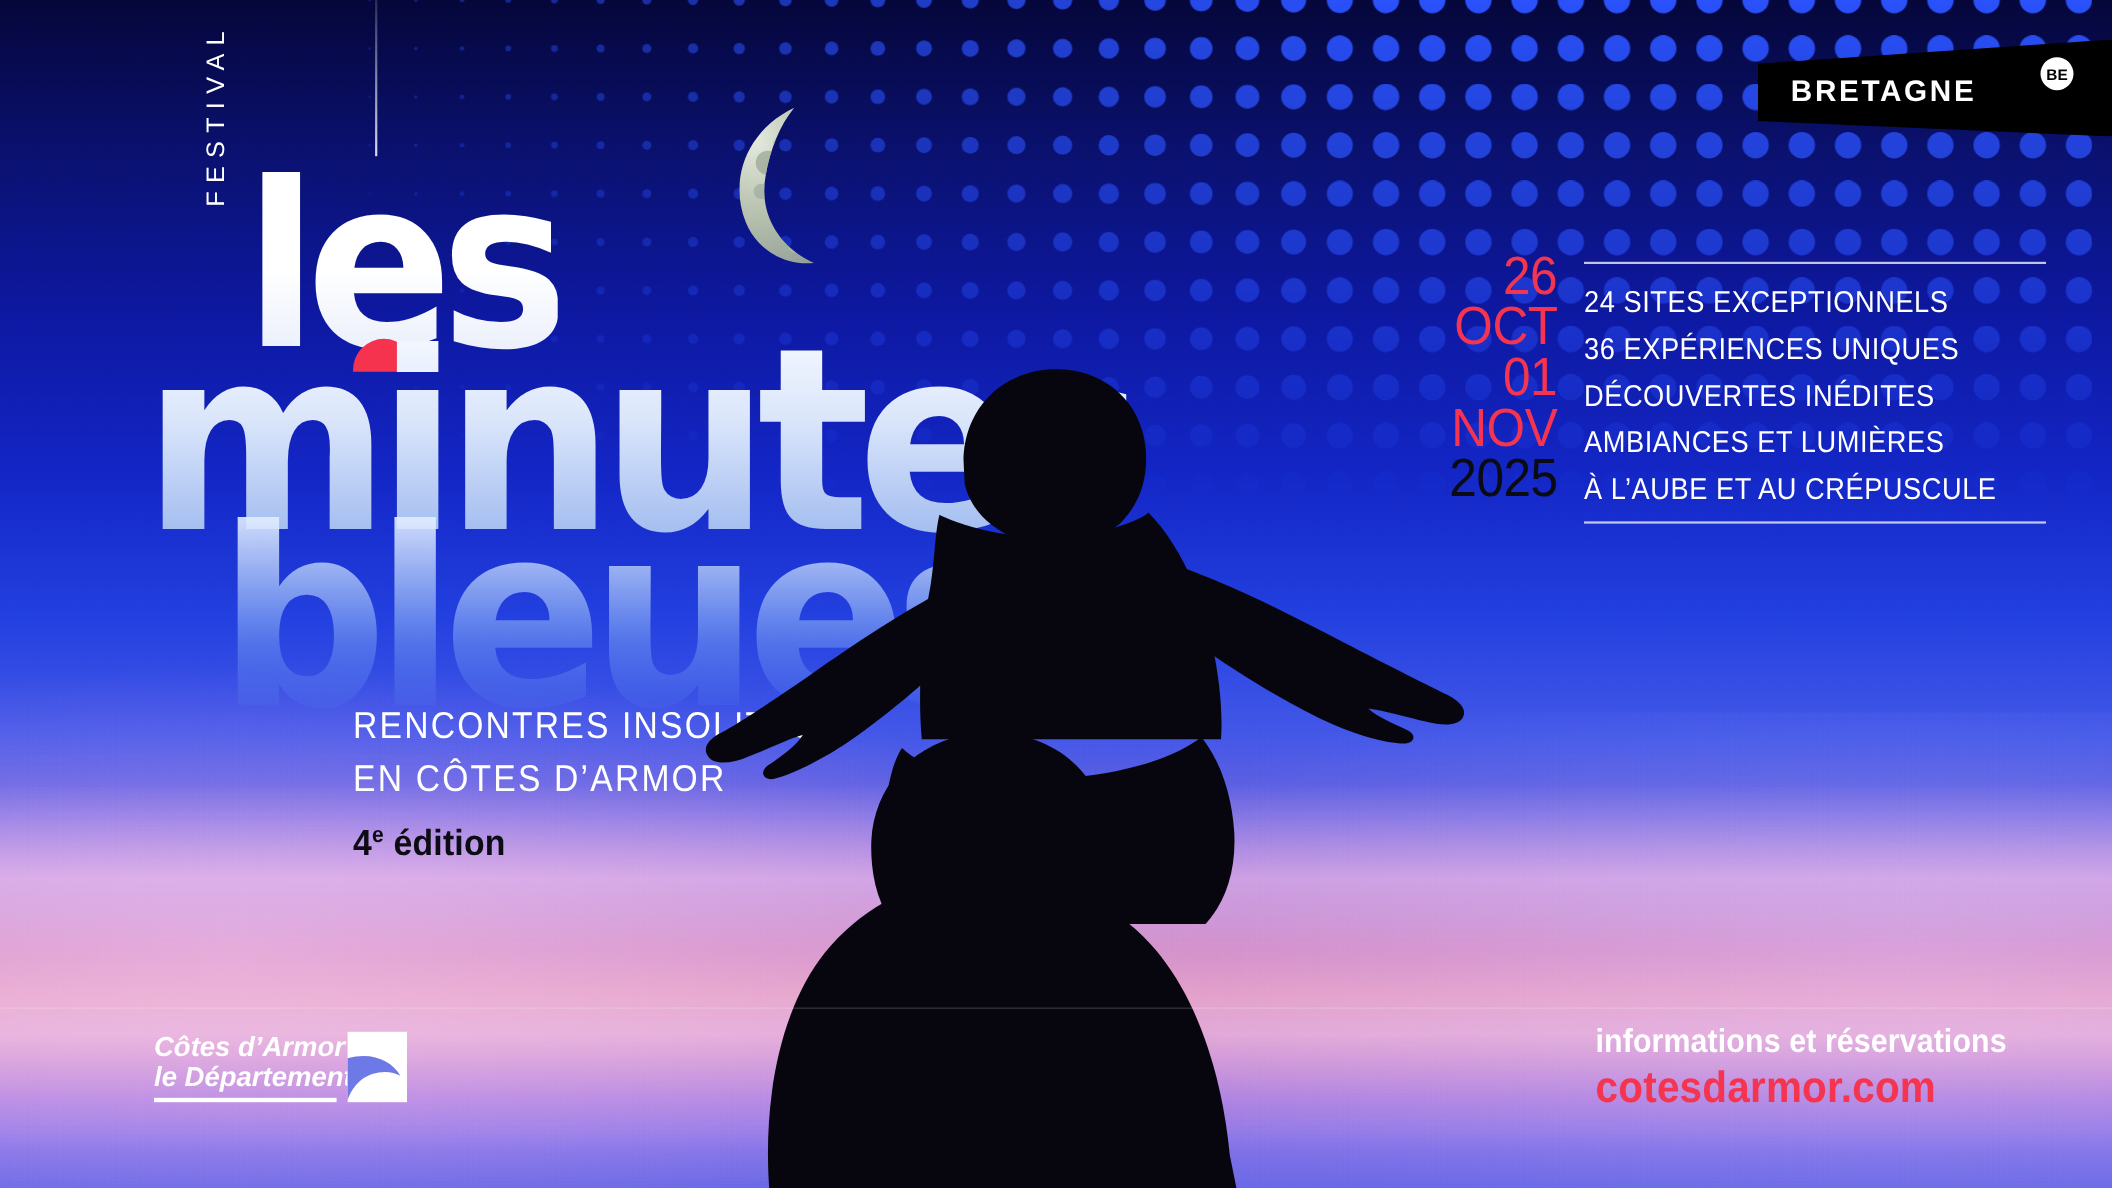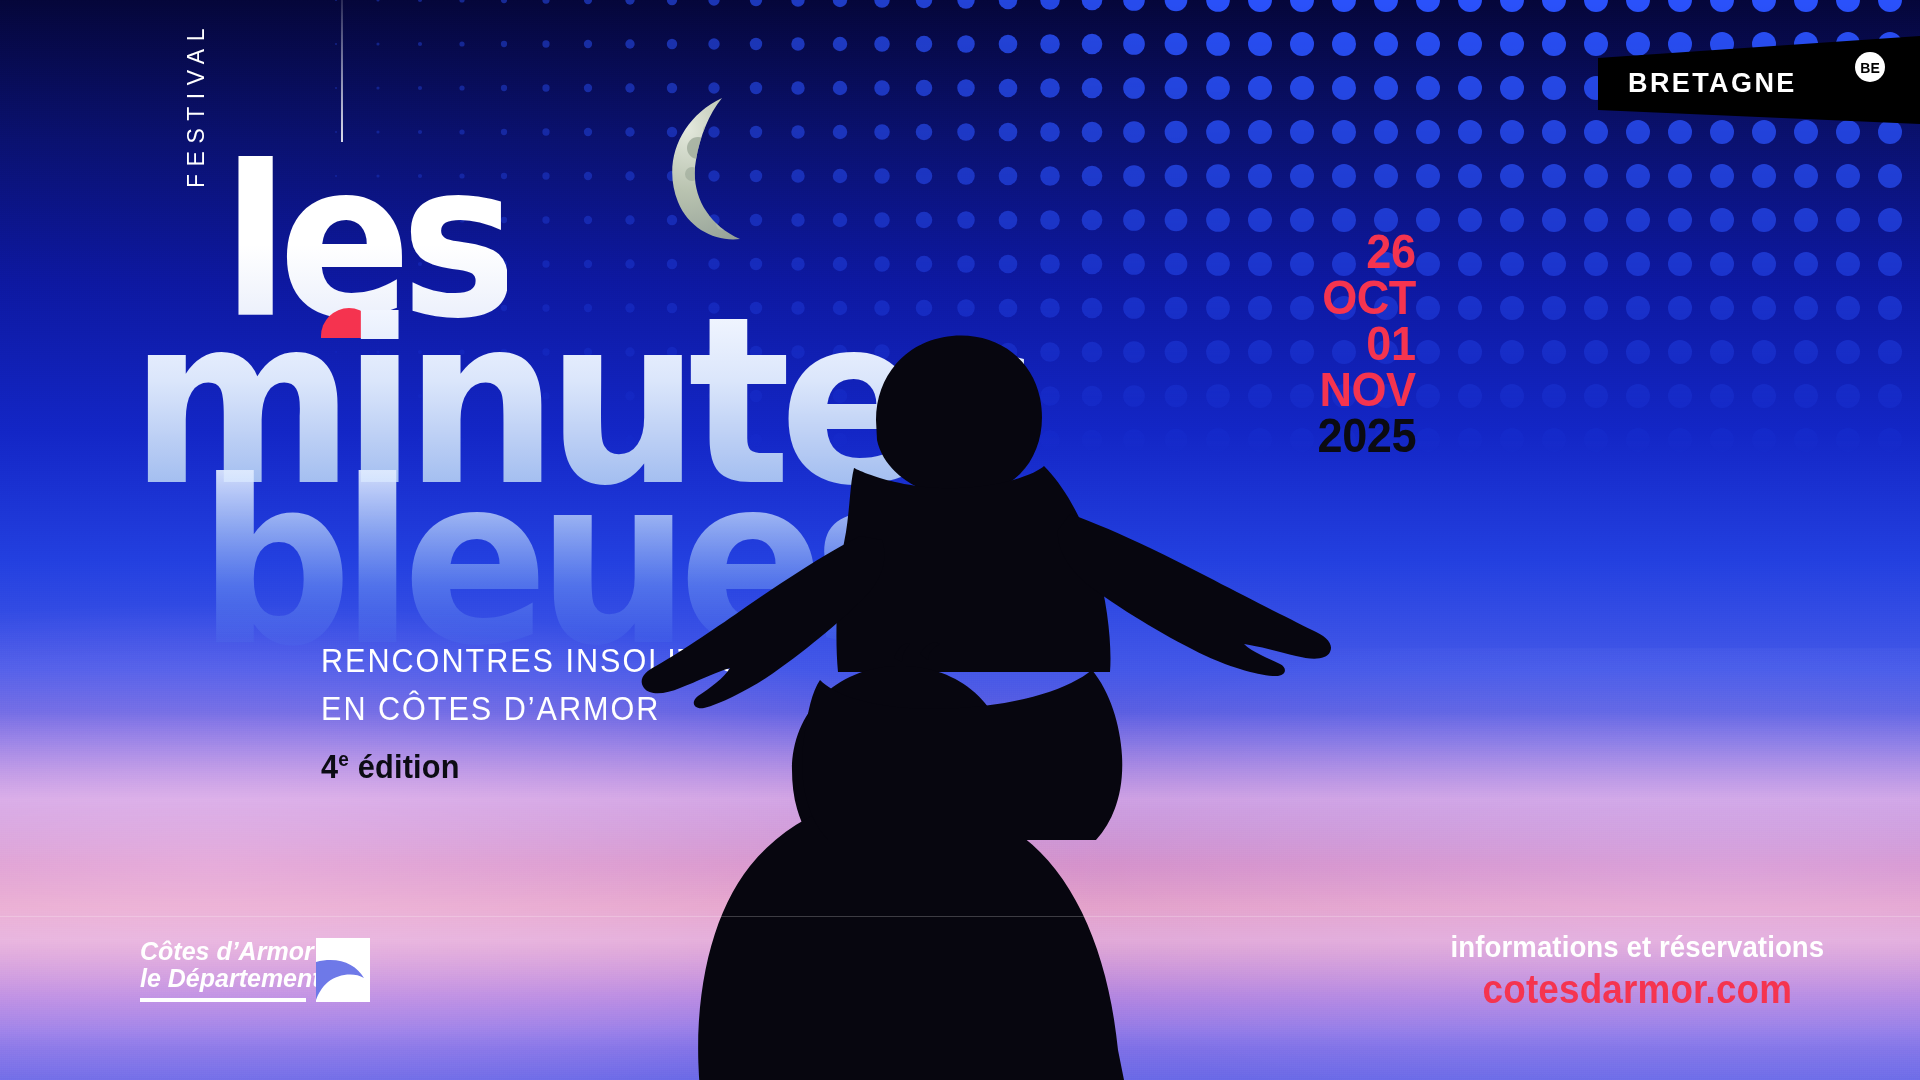--- a/index.html
+++ b/index.html
@@ -159,21 +159,21 @@
   }
 
   
   .info{
     position:absolute; left:1300px; top:228px; width:560px;
     display:flex; gap:24px;
   }
   .info-dates{
     display:flex; flex-direction:column; align-items:flex-end;
     font-family:"Liberation Sans", sans-serif;
-    font-weight:700;
+    font-weight:400;
     width:116px;
   }
   .info-dates span{
     font-size:49px; line-height:.94; letter-spacing:-.5px;
     transform:scaleX(.92); transform-origin:right center;
     display:block;
   }
   .d-red{ color:#f5344f; }
   .d-dark{ color:#0b0b12; }
   .info-list{
@@ -201,21 +201,21 @@
   }
 
   
   .footer-logos{
     position:absolute; left:140px; top:932px;
     display:flex; align-items:center; gap:26px;
   }
 
   
   .cta{
-    position:absolute; right:96px; top:930px; text-align:center;
+    position:absolute; right:96px; top:930px; text-align:left;
   }
   .cta-top{
     font-size:30px; color:#ffffff; font-weight:700;
     letter-spacing:.1px; line-height:1.15;
     transform:scaleX(.92); transform-origin:right center;
     white-space:nowrap;
   }
   .cta-url{
     font-size:40px; color:#f5344f; font-weight:700;
     letter-spacing:.2px; line-height:1.18; margin-top:1px;
@@ -760,20 +760,31 @@
   </div>
 
   <div class="info">
     <div class="info-dates">
       <span class="d-red">26</span>
       <span class="d-red">OCT</span>
       <span class="d-red">01</span>
       <span class="d-red">NOV</span>
       <span class="d-dark">2025</span>
     </div>
+    <div class="info-list">
+      <div class="rule top"></div>
+      <ul id="highlights">
+          <li>24 SITES EXCEPTIONNELS</li>
+          <li>36 EXPÉRIENCES UNIQUES</li>
+          <li>DÉCOUVERTES INÉDITES</li>
+          <li>AMBIANCES ET LUMIÈRES</li>
+          <li>À L’AUBE ET AU CRÉPUSCULE</li>
+        </ul>
+      <div class="rule bottom"></div>
+    </div>
   </div>
 
   <div class="hairline"></div>
 
   <div class="footer-logos">
     <div>
       <svg width="230" height="80" viewBox="0 0 230 80" xmlns="http://www.w3.org/2000/svg">
         <text x="0" y="28" font-family="Liberation Sans, sans-serif" font-size="25" font-weight="700" font-style="italic" fill="#ffffff">Côtes d’Armor</text>
         <text x="0" y="55" font-family="Liberation Sans, sans-serif" font-size="25" font-weight="700" font-style="italic" fill="#ffffff">le Département</text>
         <rect x="0" y="66" width="166" height="4" fill="#ffffff"></rect>

